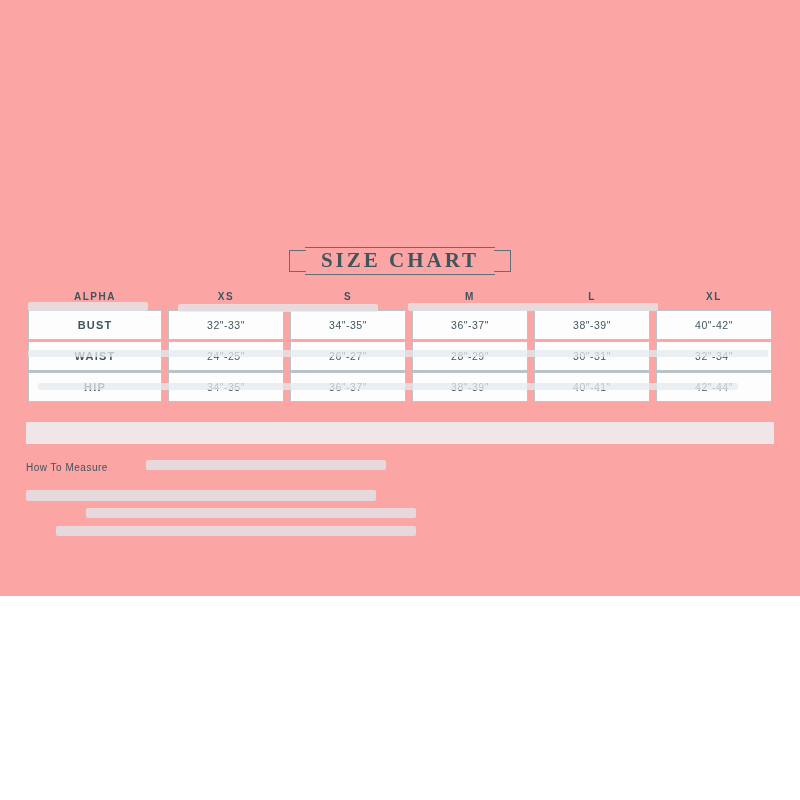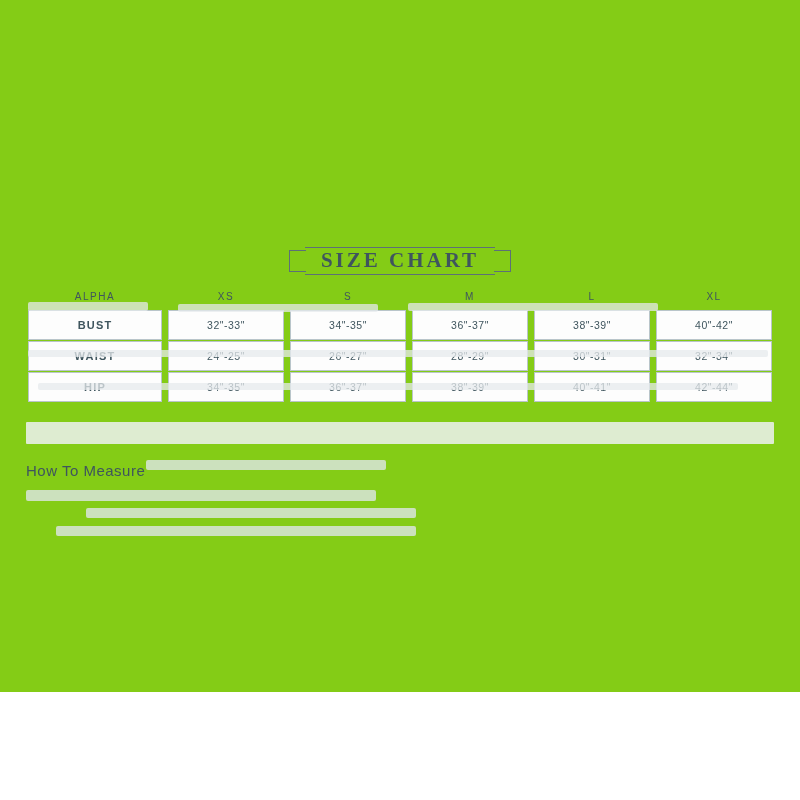--- a/index.html
+++ b/index.html
@@ -11,22 +11,22 @@
     height: 800px;
     background: #ffffff;
     font-family: "Liberation Sans", sans-serif;
     color: #3c5058;
     overflow: hidden;
   }
 
   #page {
     position: relative;
     width: 800px;
-    height: 692px;
-    background: #84cc16;
+    height: 596px;
+    background: #fca5a5;
   }
 
   
   .title-wrap {
     position: absolute;
     left: 0;
     right: 0;
     top: 244px;
     text-align: center;
   }
@@ -110,21 +110,21 @@
     margin-left: 6px;
     border: 1px solid #b9c5ca;
     background: #fdfdfd;
     font-size: 10.5px;
     letter-spacing: 0.5px;
   }
   .row.header-row .label-cell,
   .row.header-row .value-cell {
     border: none;
     background: transparent;
-    font-weight: normal;
+    font-weight: bold;
     font-size: 10px;
     letter-spacing: 1.5px;
     color: #3f555e;
   }
 
   
   .brush {
     position: absolute;
     background: #e5eaec;
     opacity: 0.75;
@@ -156,21 +156,21 @@
   }
 
   
   .howto {
     position: absolute;
     left: 26px;
     top: 462px;
     width: 700px;
   }
   .howto-title {
-    font-size: 15px;
+    font-size: 10px;
     letter-spacing: 0.5px;
     color: #3f555e;
     margin-bottom: 20px;
   }
   .howto-line {
     font-size: 10.5px;
     line-height: 15px;
     color: #3f555e;
     margin-bottom: 3px;
     white-space: nowrap;

